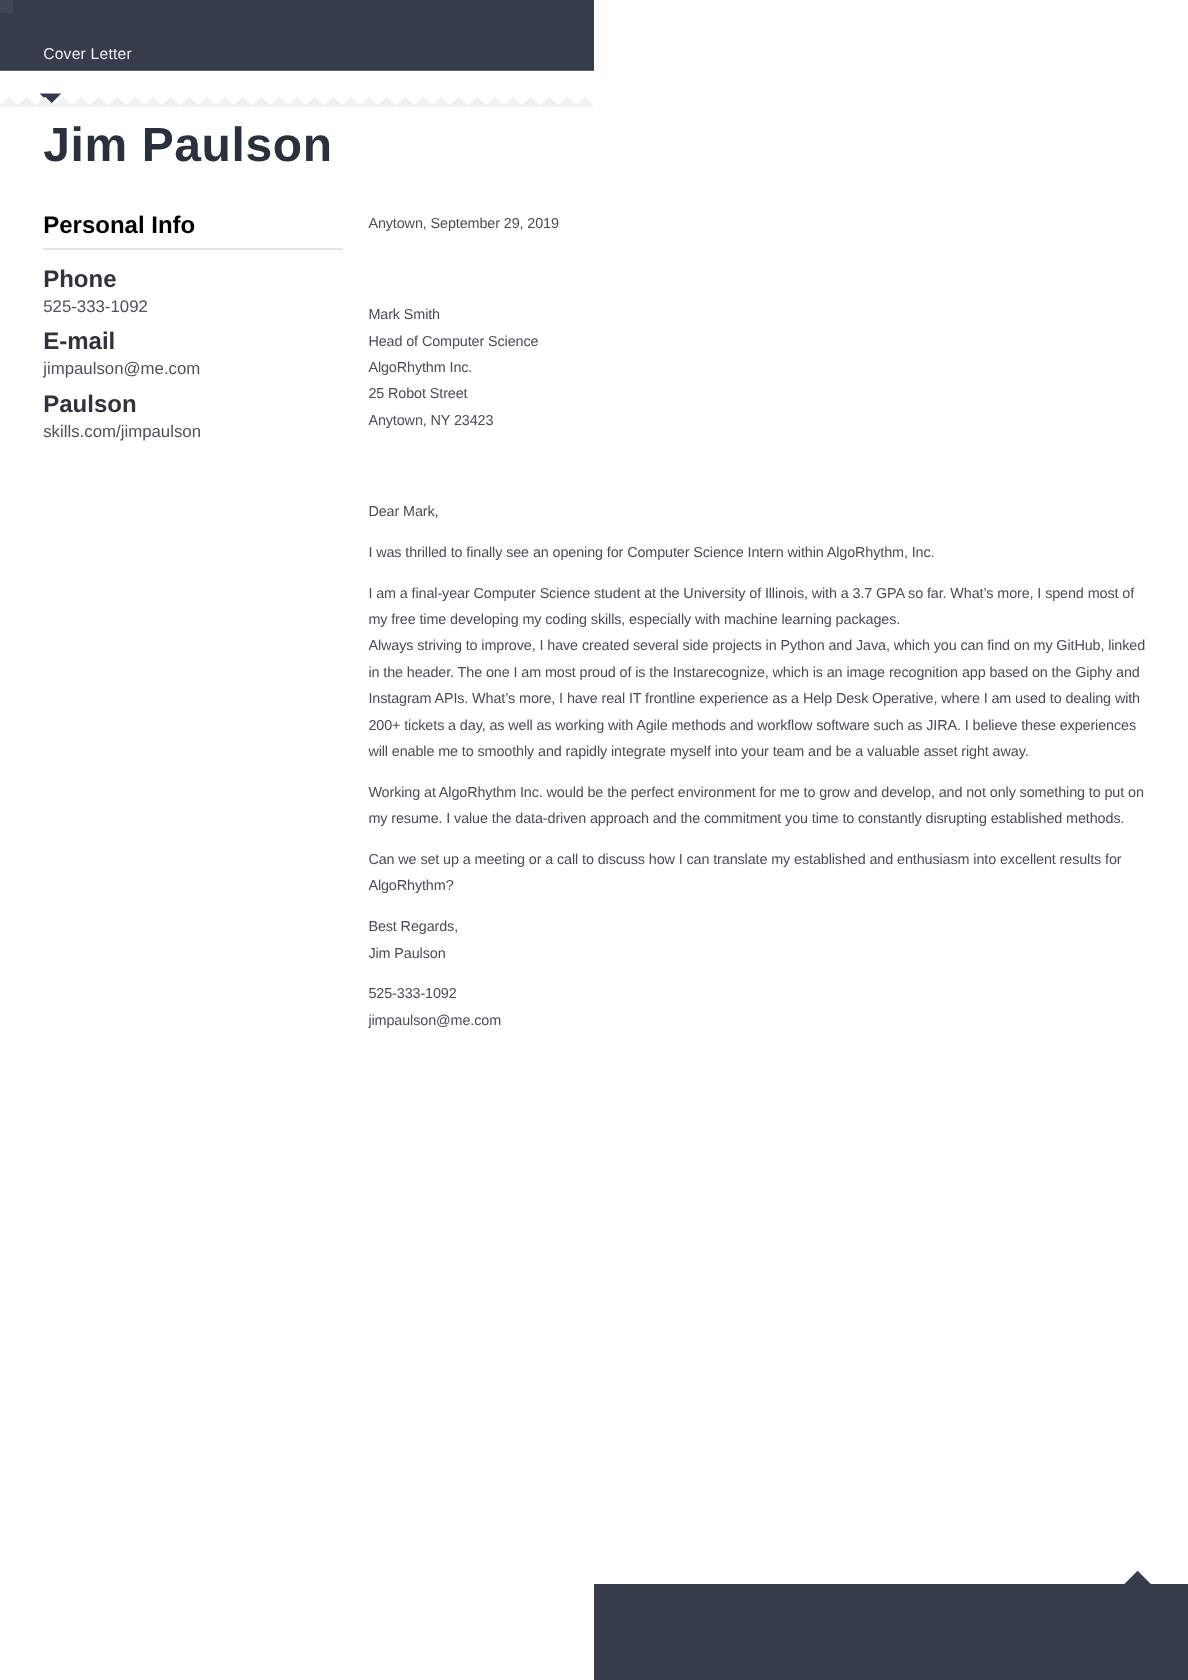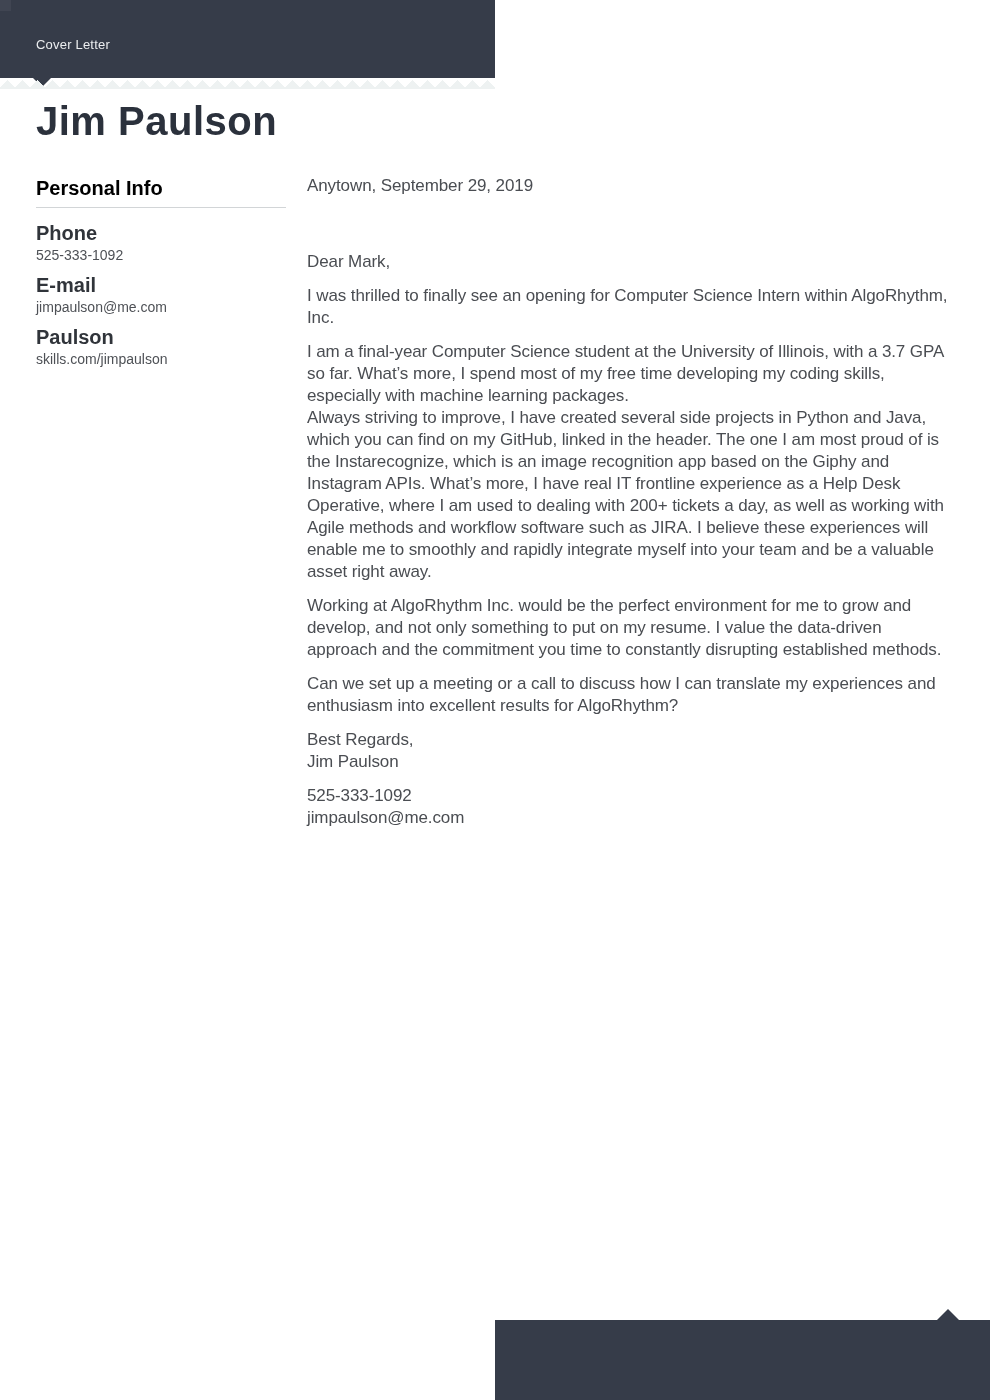--- a/index.html
+++ b/index.html
@@ -10,21 +10,21 @@
     height: 1400px;
     background: #ffffff;
     font-family: "Liberation Sans", sans-serif;
     overflow: hidden;
   }
 
   
   .header-bar {
     position: absolute;
     left: 0; top: 0;
-    width: 495px; height: 78px;
+    width: 495px; height: 59px;
     background: var(--accent);
   }
   .corner-accent {
     position: absolute;
     left: 0; top: 0;
     width: 11px; height: 11px;
     background: rgba(255,255,255,0.05);
   }
   .tab-label {
     position: absolute;
@@ -86,21 +86,21 @@
     font-size: 14px;
     color: #4e5156;
     line-height: 22px;
   }
 
   
   .letter {
     position: absolute;
     left: 307px; top: 175px;
     width: 648px;
-    font-size: 17px;
+    font-size: 12px;
     line-height: 22px;
     color: #4a4d52;
     letter-spacing: -0.1px;
   }
   .letter .block { margin: 0; }
   .letter .gap-lg { margin-top: 54px; }
   .letter .gap-sm { margin-top: 12px; }
   .para { white-space: pre-line; }
 
   
@@ -147,28 +147,35 @@
     </div>
     <div class="contact-field">
       <div class="field-label">Paulson</div>
       <div class="field-value">skills.com/jimpaulson</div>
     </div>
   </div>
 
   <div class="letter">
     <div class="block">Anytown, September 29, 2019</div>
 
+    <div class="block gap-lg">
+      <div>Mark Smith</div>
+      <div>Head of Computer Science</div>
+      <div>AlgoRhythm Inc.</div>
+      <div>25 Robot Street</div>
+      <div>Anytown, NY 23423</div>
+    </div>
 
     <div class="block gap-lg">Dear Mark,</div>
 
     <div class="block gap-sm para">I was thrilled to finally see an opening for Computer Science Intern within AlgoRhythm, Inc.</div>
     <div class="block gap-sm para">I am a final-year Computer Science student at the University of Illinois, with a 3.7 GPA so far. What’s more, I spend most of my free time developing my coding skills, especially with machine learning packages.
 Always striving to improve, I have created several side projects in Python and Java, which you can find on my GitHub, linked in the header. The one I am most proud of is the Instarecognize, which is an image recognition app based on the Giphy and Instagram APIs. What’s more, I have real IT frontline experience as a Help Desk Operative, where I am used to dealing with 200+ tickets a day, as well as working with Agile methods and workflow software such as JIRA. I believe these experiences will enable me to smoothly and rapidly integrate myself into your team and be a valuable asset right away.</div>
     <div class="block gap-sm para">Working at AlgoRhythm Inc. would be the perfect environment for me to grow and develop, and not only something to put on my resume. I value the data-driven approach and the commitment you time to constantly disrupting established methods.</div>
-    <div class="block gap-sm para">Can we set up a meeting or a call to discuss how I can translate my experiences and enthusiasm into excellent results for AlgoRhythm?</div>
+    <div class="block gap-sm para">Can we set up a meeting or a call to discuss how I can translate my established and enthusiasm into excellent results for AlgoRhythm?</div>
 
     <div class="block gap-sm">
       <div>Best Regards,</div>
       <div>Jim Paulson</div>
     </div>
 
     <div class="block gap-sm">
       <div>525-333-1092</div>
       <div>jimpaulson@me.com</div>
     </div>

